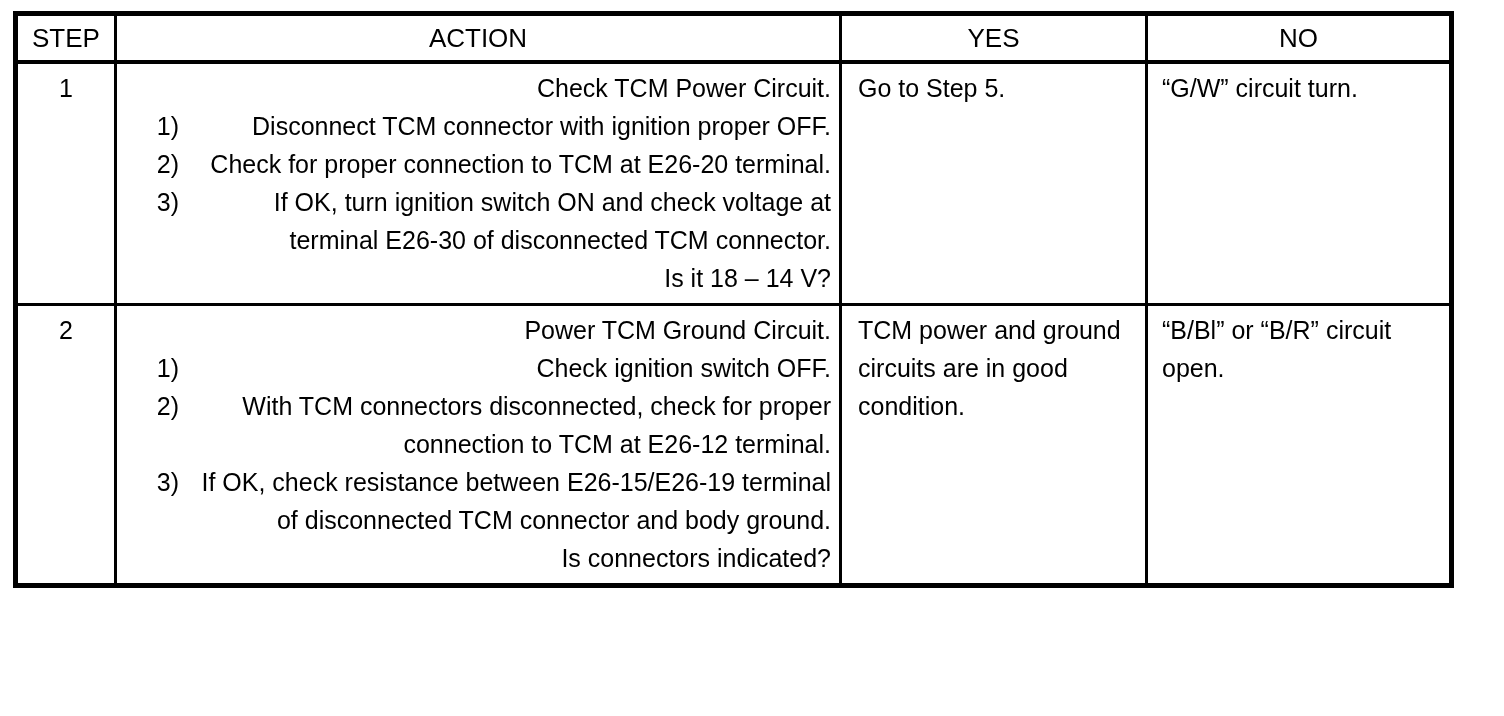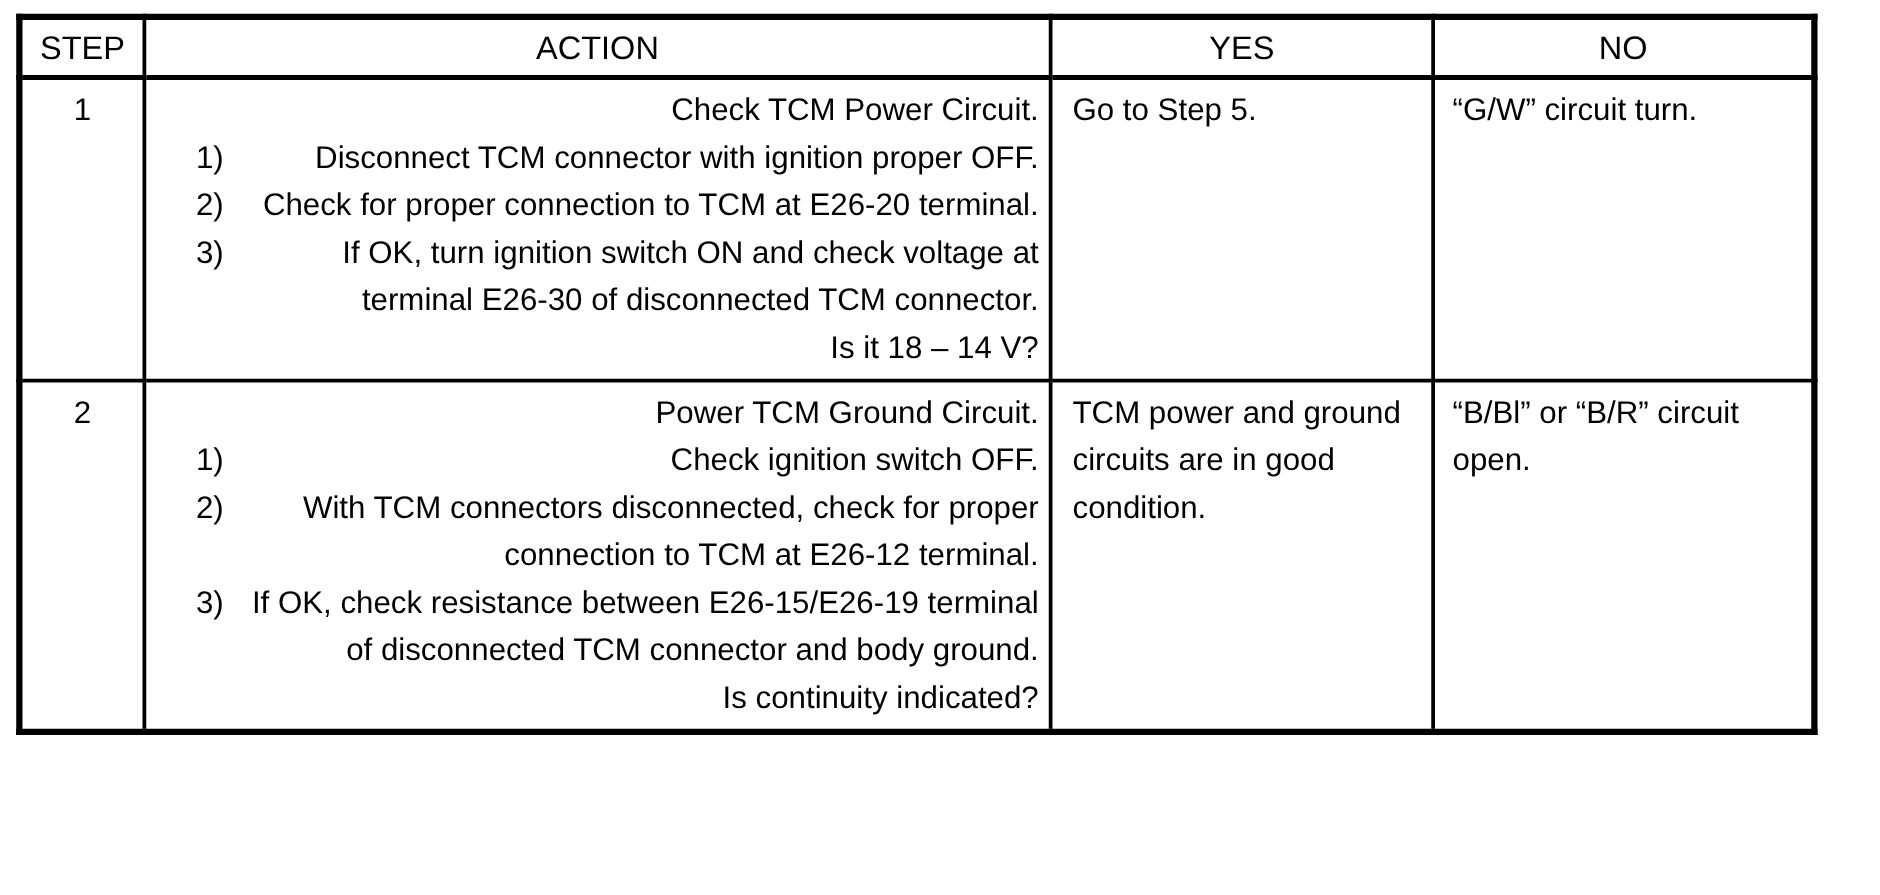--- a/index.html
+++ b/index.html
@@ -126,20 +126,20 @@
             <span class="item-text">Check ignition switch OFF.</span>
           </div>
           <div class="action-item">
             <span class="item-num">2)</span>
             <span class="item-text">With TCM connectors disconnected, check for proper connection to TCM at E26-12 terminal.</span>
           </div>
           <div class="action-item">
             <span class="item-num">3)</span>
             <span class="item-text">If OK, check resistance between E26-15/E26-19 terminal of disconnected TCM connector and body ground.</span>
           </div>
-          <div class="action-question">Is continuity indicated?</div>
+          <div class="action-question">Is connectors indicated?</div>
         </td>
         <td class="yes-cell">TCM power and ground circuits are in good condition.</td>
         <td class="no-cell">“B/Bl” or “B/R” circuit open.</td>
       </tr>
     </tbody>
   </table>
 </div>
 
 </body></html>

